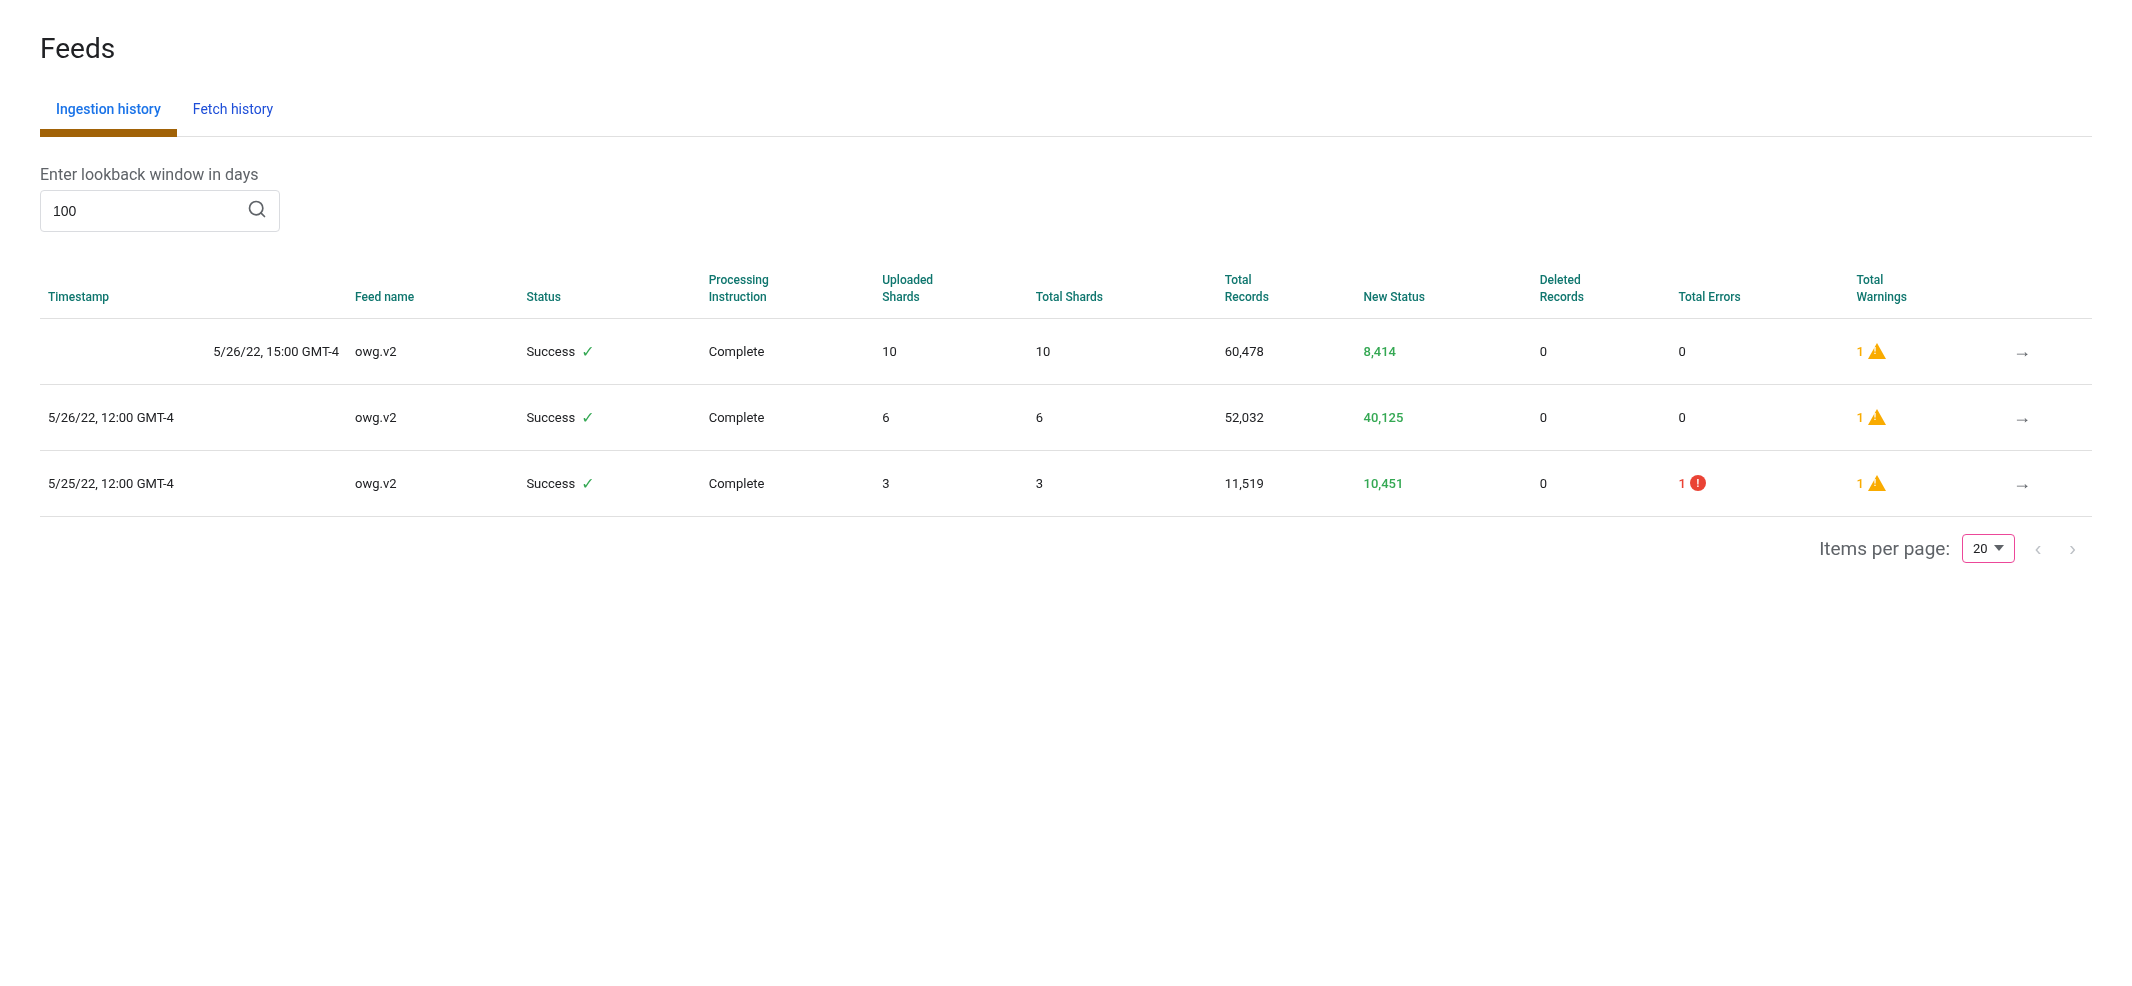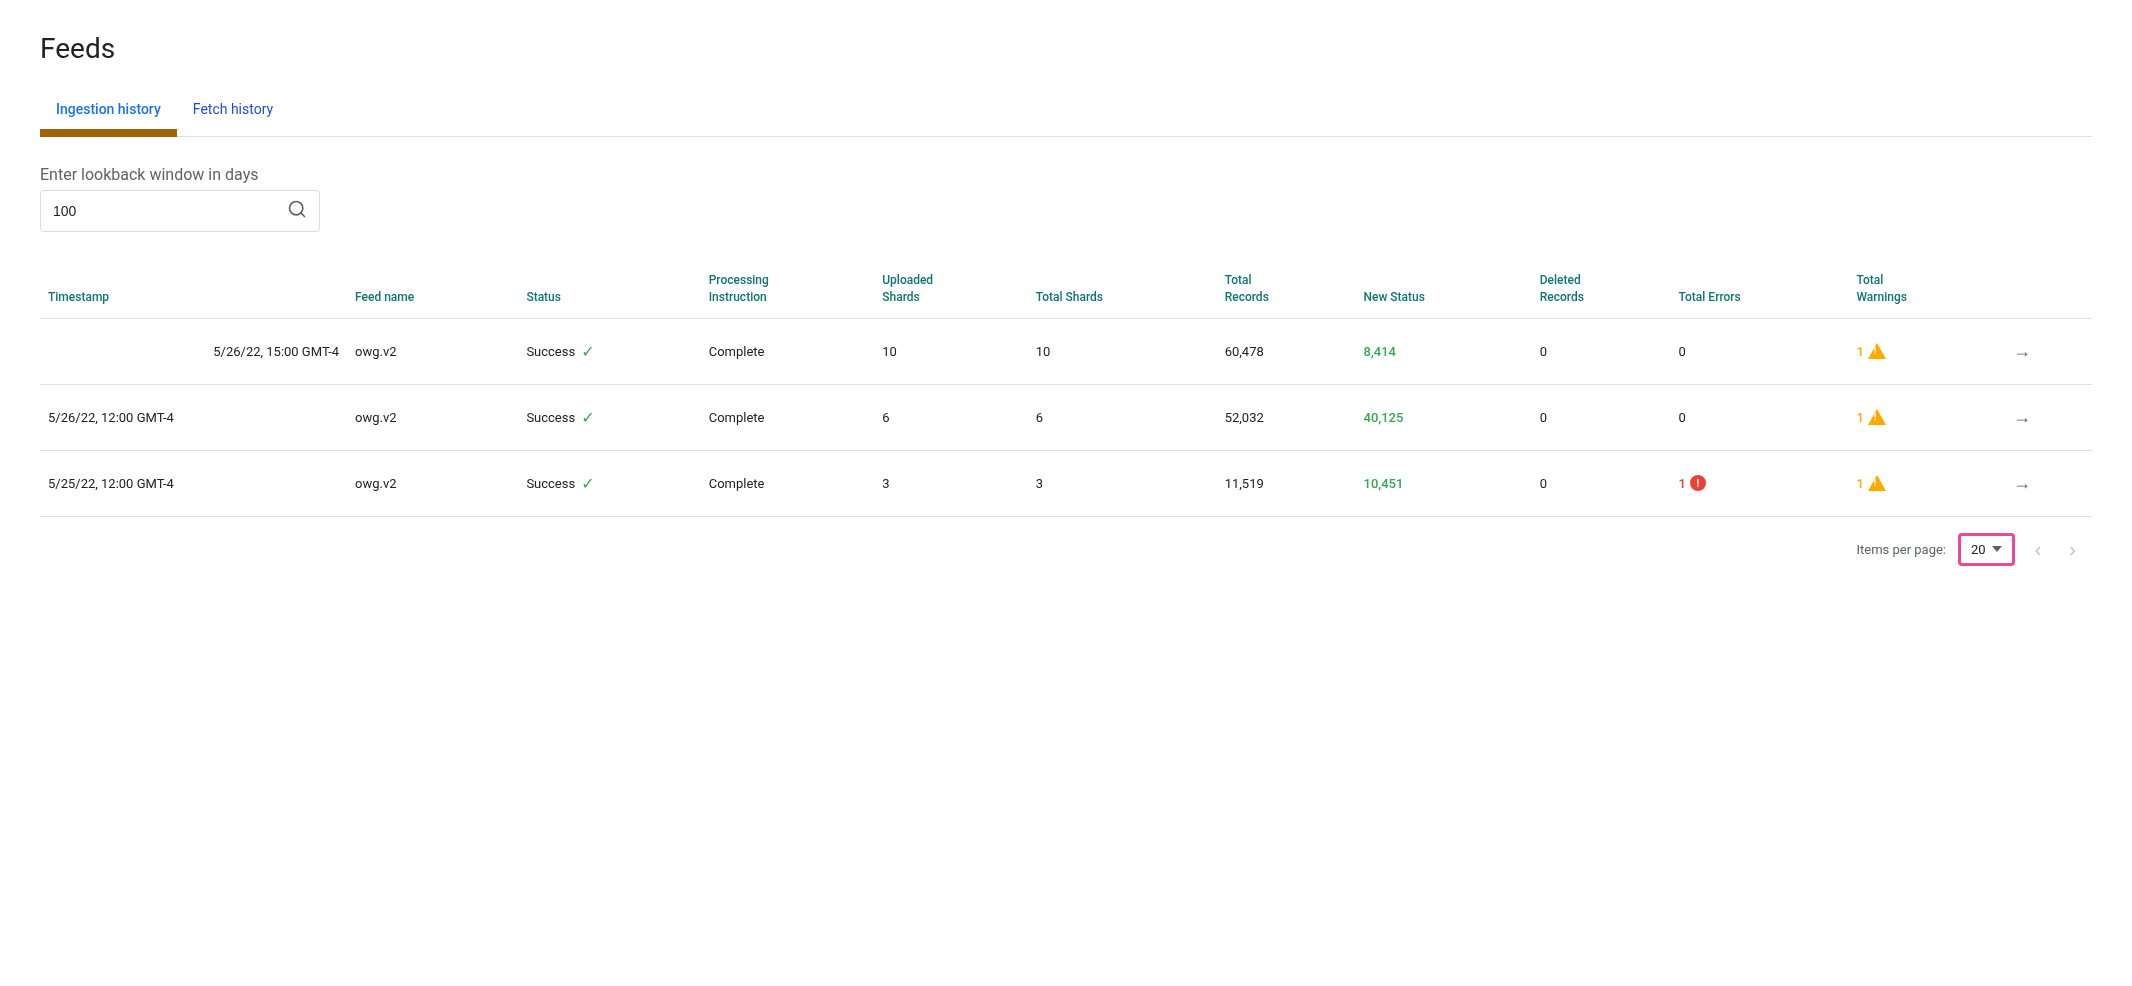--- a/index.html
+++ b/index.html
@@ -44,21 +44,21 @@
       font-size: 16px;
       color: #5f6368;
       margin-bottom: 6px;
     }
     .search-box {
       display: flex;
       align-items: center;
       border: 1px solid #dadce0;
       border-radius: 4px;
       padding: 8px 12px;
-      width: 280px;
+      width: 240px;
     }
     .search-box input {
       border: none;
       outline: none;
       font-size: 14px;
       color: #202124;
       flex: 1;
       background: transparent;
     }
     .search-icon {
@@ -131,27 +131,27 @@
       padding: 4px;
     }
     .pagination {
       display: flex;
       align-items: center;
       justify-content: flex-end;
       padding: 16px 8px;
       gap: 12px;
     }
     .pagination-label {
-      font-size: 13px;
+      font-size: 19px;
       color: #5f6368;
     }
     .items-per-page-select {
       display: flex;
       align-items: center;
-      border: 3px solid #ec4899;
+      border: 1px solid #ec4899;
       border-radius: 4px;
       padding: 6px 10px;
       gap: 6px;
       cursor: pointer;
     }
     .items-per-page-value {
       font-size: 13px;
       color: #202124;
     }
     .chevron-down {

